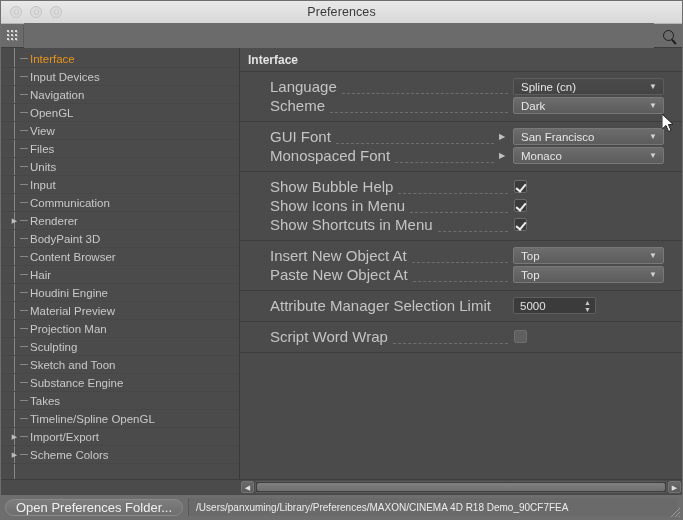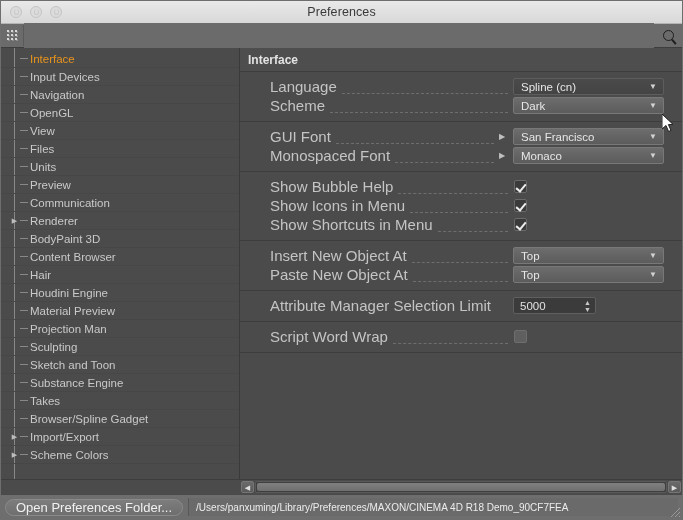--- a/index.html
+++ b/index.html
@@ -478,21 +478,21 @@
             <span class="lbl">Files</span>
           </div>
           <div class="tree-item">
             <span class="twisty"></span>
             <span class="connector"></span>
             <span class="lbl">Units</span>
           </div>
           <div class="tree-item">
             <span class="twisty"></span>
             <span class="connector"></span>
-            <span class="lbl">Preview</span>
+            <span class="lbl">Input</span>
           </div>
           <div class="tree-item">
             <span class="twisty"></span>
             <span class="connector"></span>
             <span class="lbl">Communication</span>
           </div>
           <div class="tree-item">
             <span class="twisty">▶</span>
             <span class="connector"></span>
             <span class="lbl">Renderer</span>
@@ -543,21 +543,21 @@
             <span class="lbl">Substance Engine</span>
           </div>
           <div class="tree-item">
             <span class="twisty"></span>
             <span class="connector"></span>
             <span class="lbl">Takes</span>
           </div>
           <div class="tree-item">
             <span class="twisty"></span>
             <span class="connector"></span>
-            <span class="lbl">Browser/Spline Gadget</span>
+            <span class="lbl">Timeline/Spline OpenGL</span>
           </div>
           <div class="tree-item">
             <span class="twisty">▶</span>
             <span class="connector"></span>
             <span class="lbl">Import/Export</span>
           </div>
           <div class="tree-item">
             <span class="twisty">▶</span>
             <span class="connector"></span>
             <span class="lbl">Scheme Colors</span>

